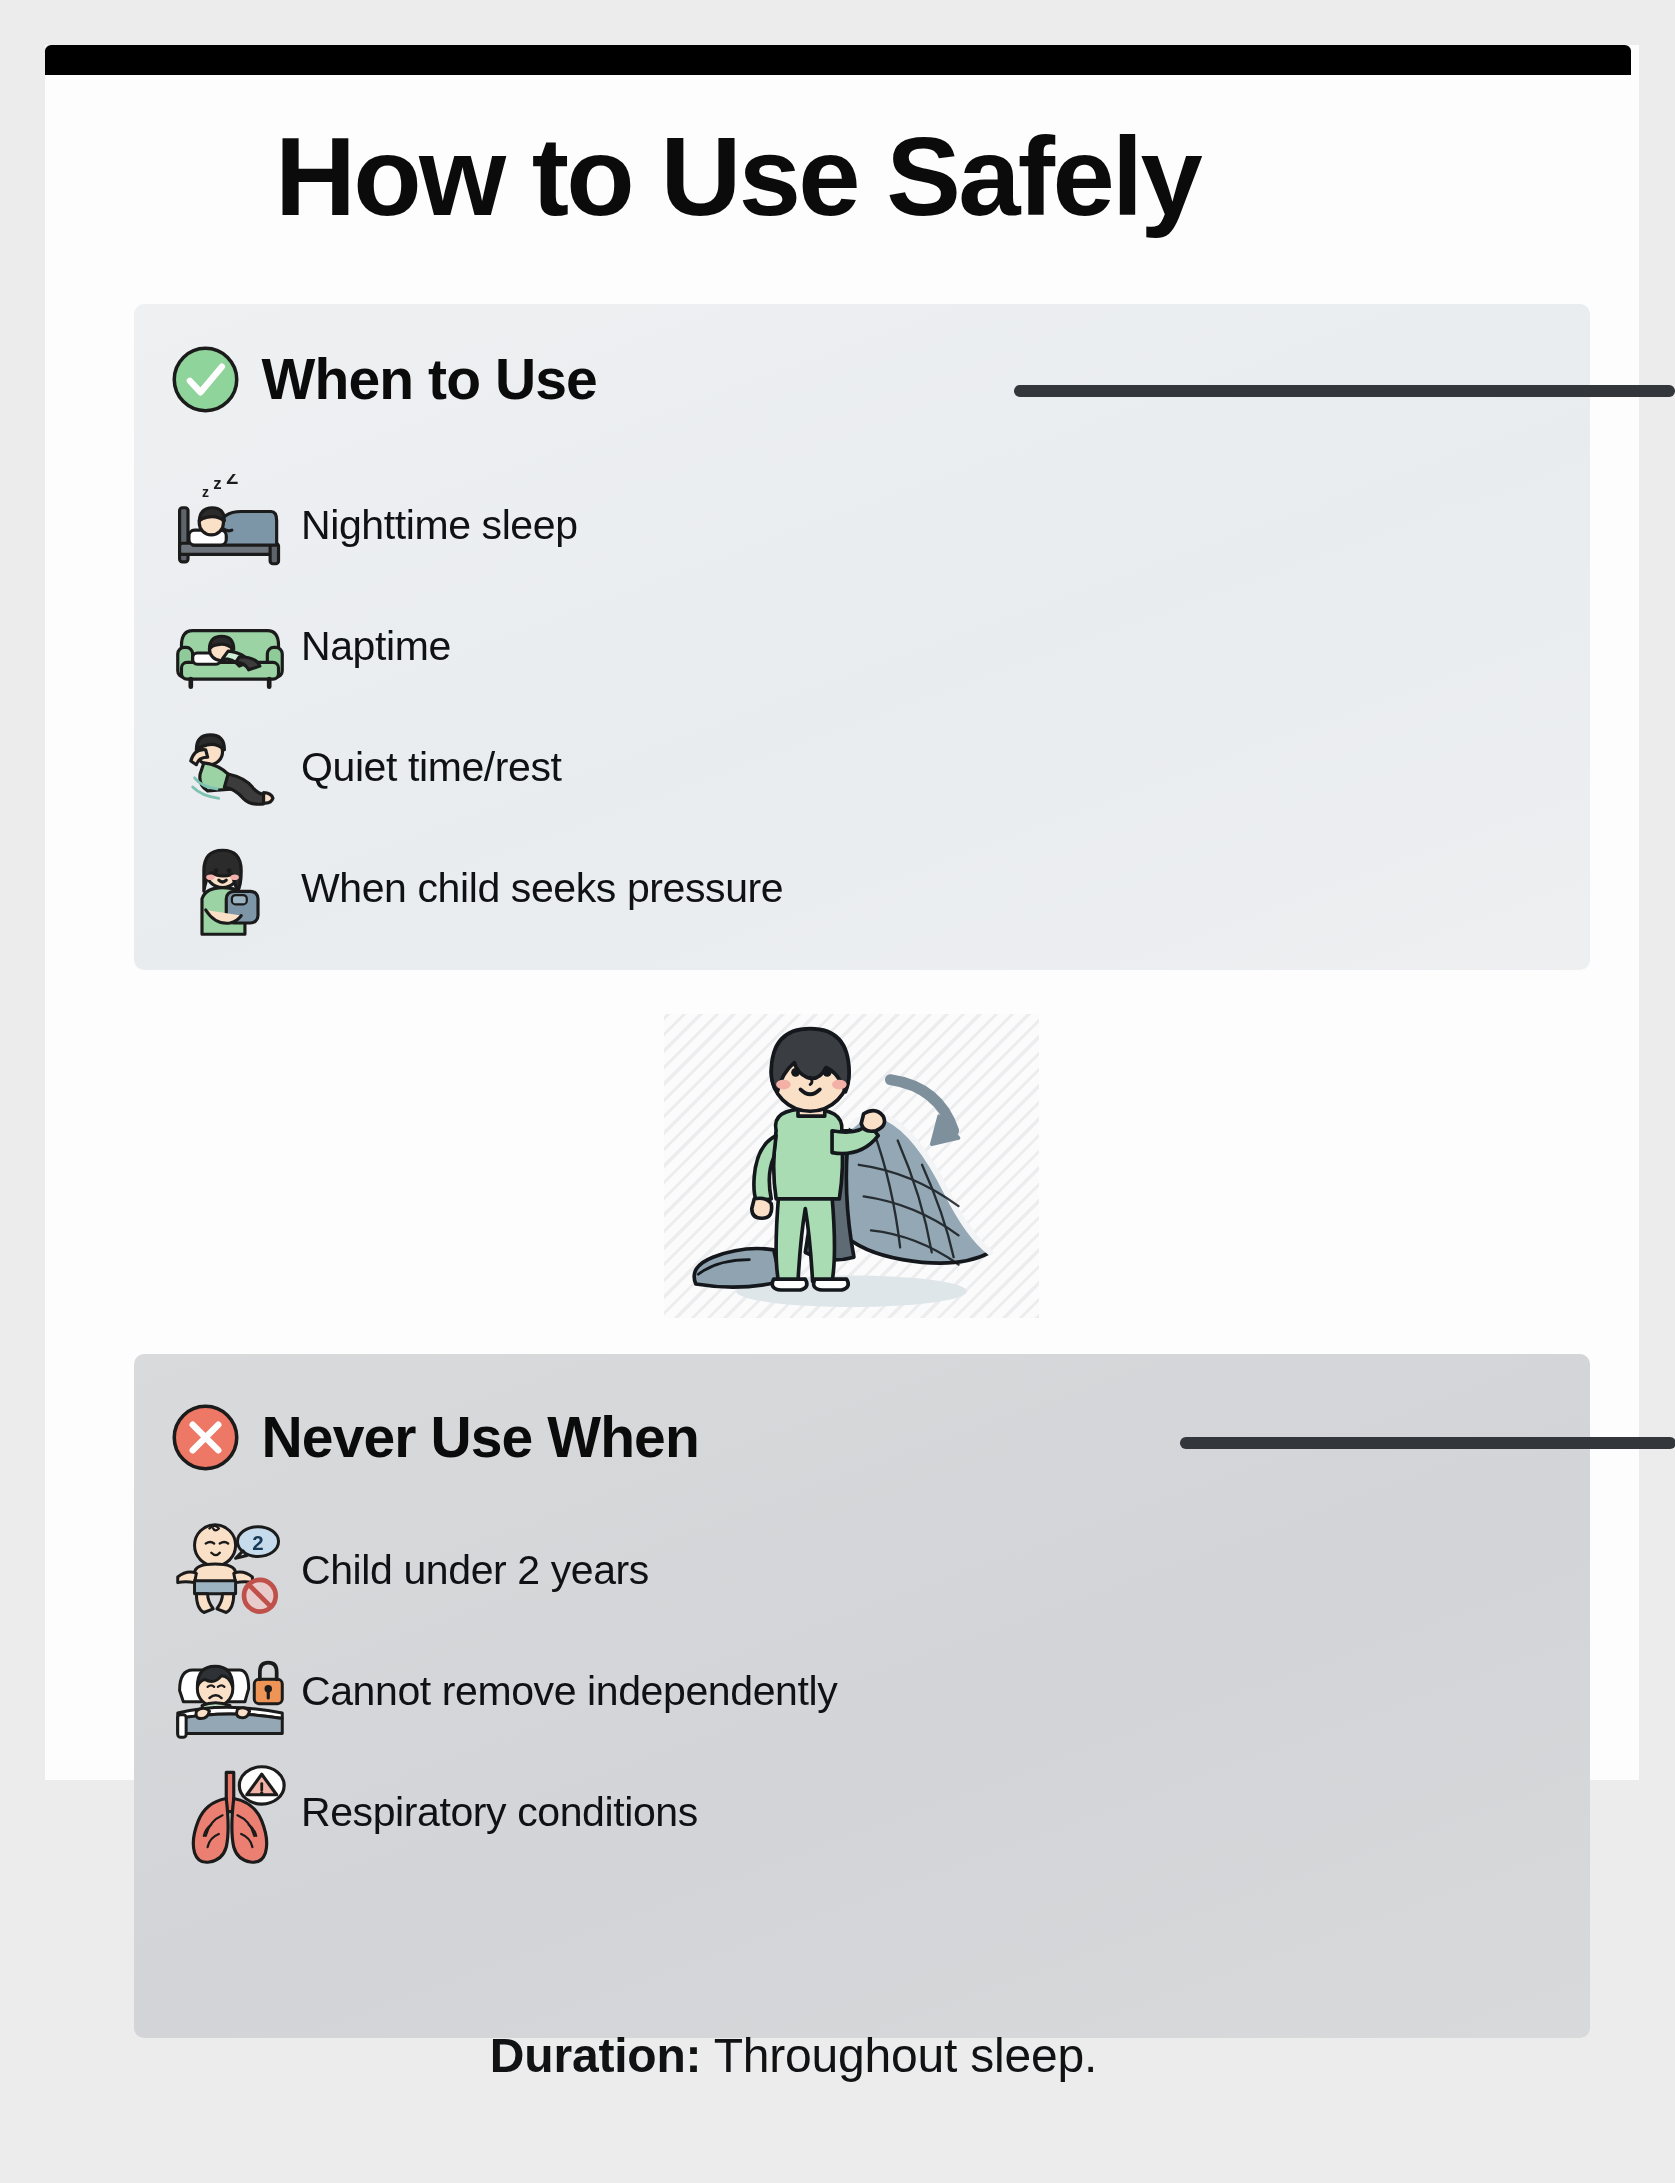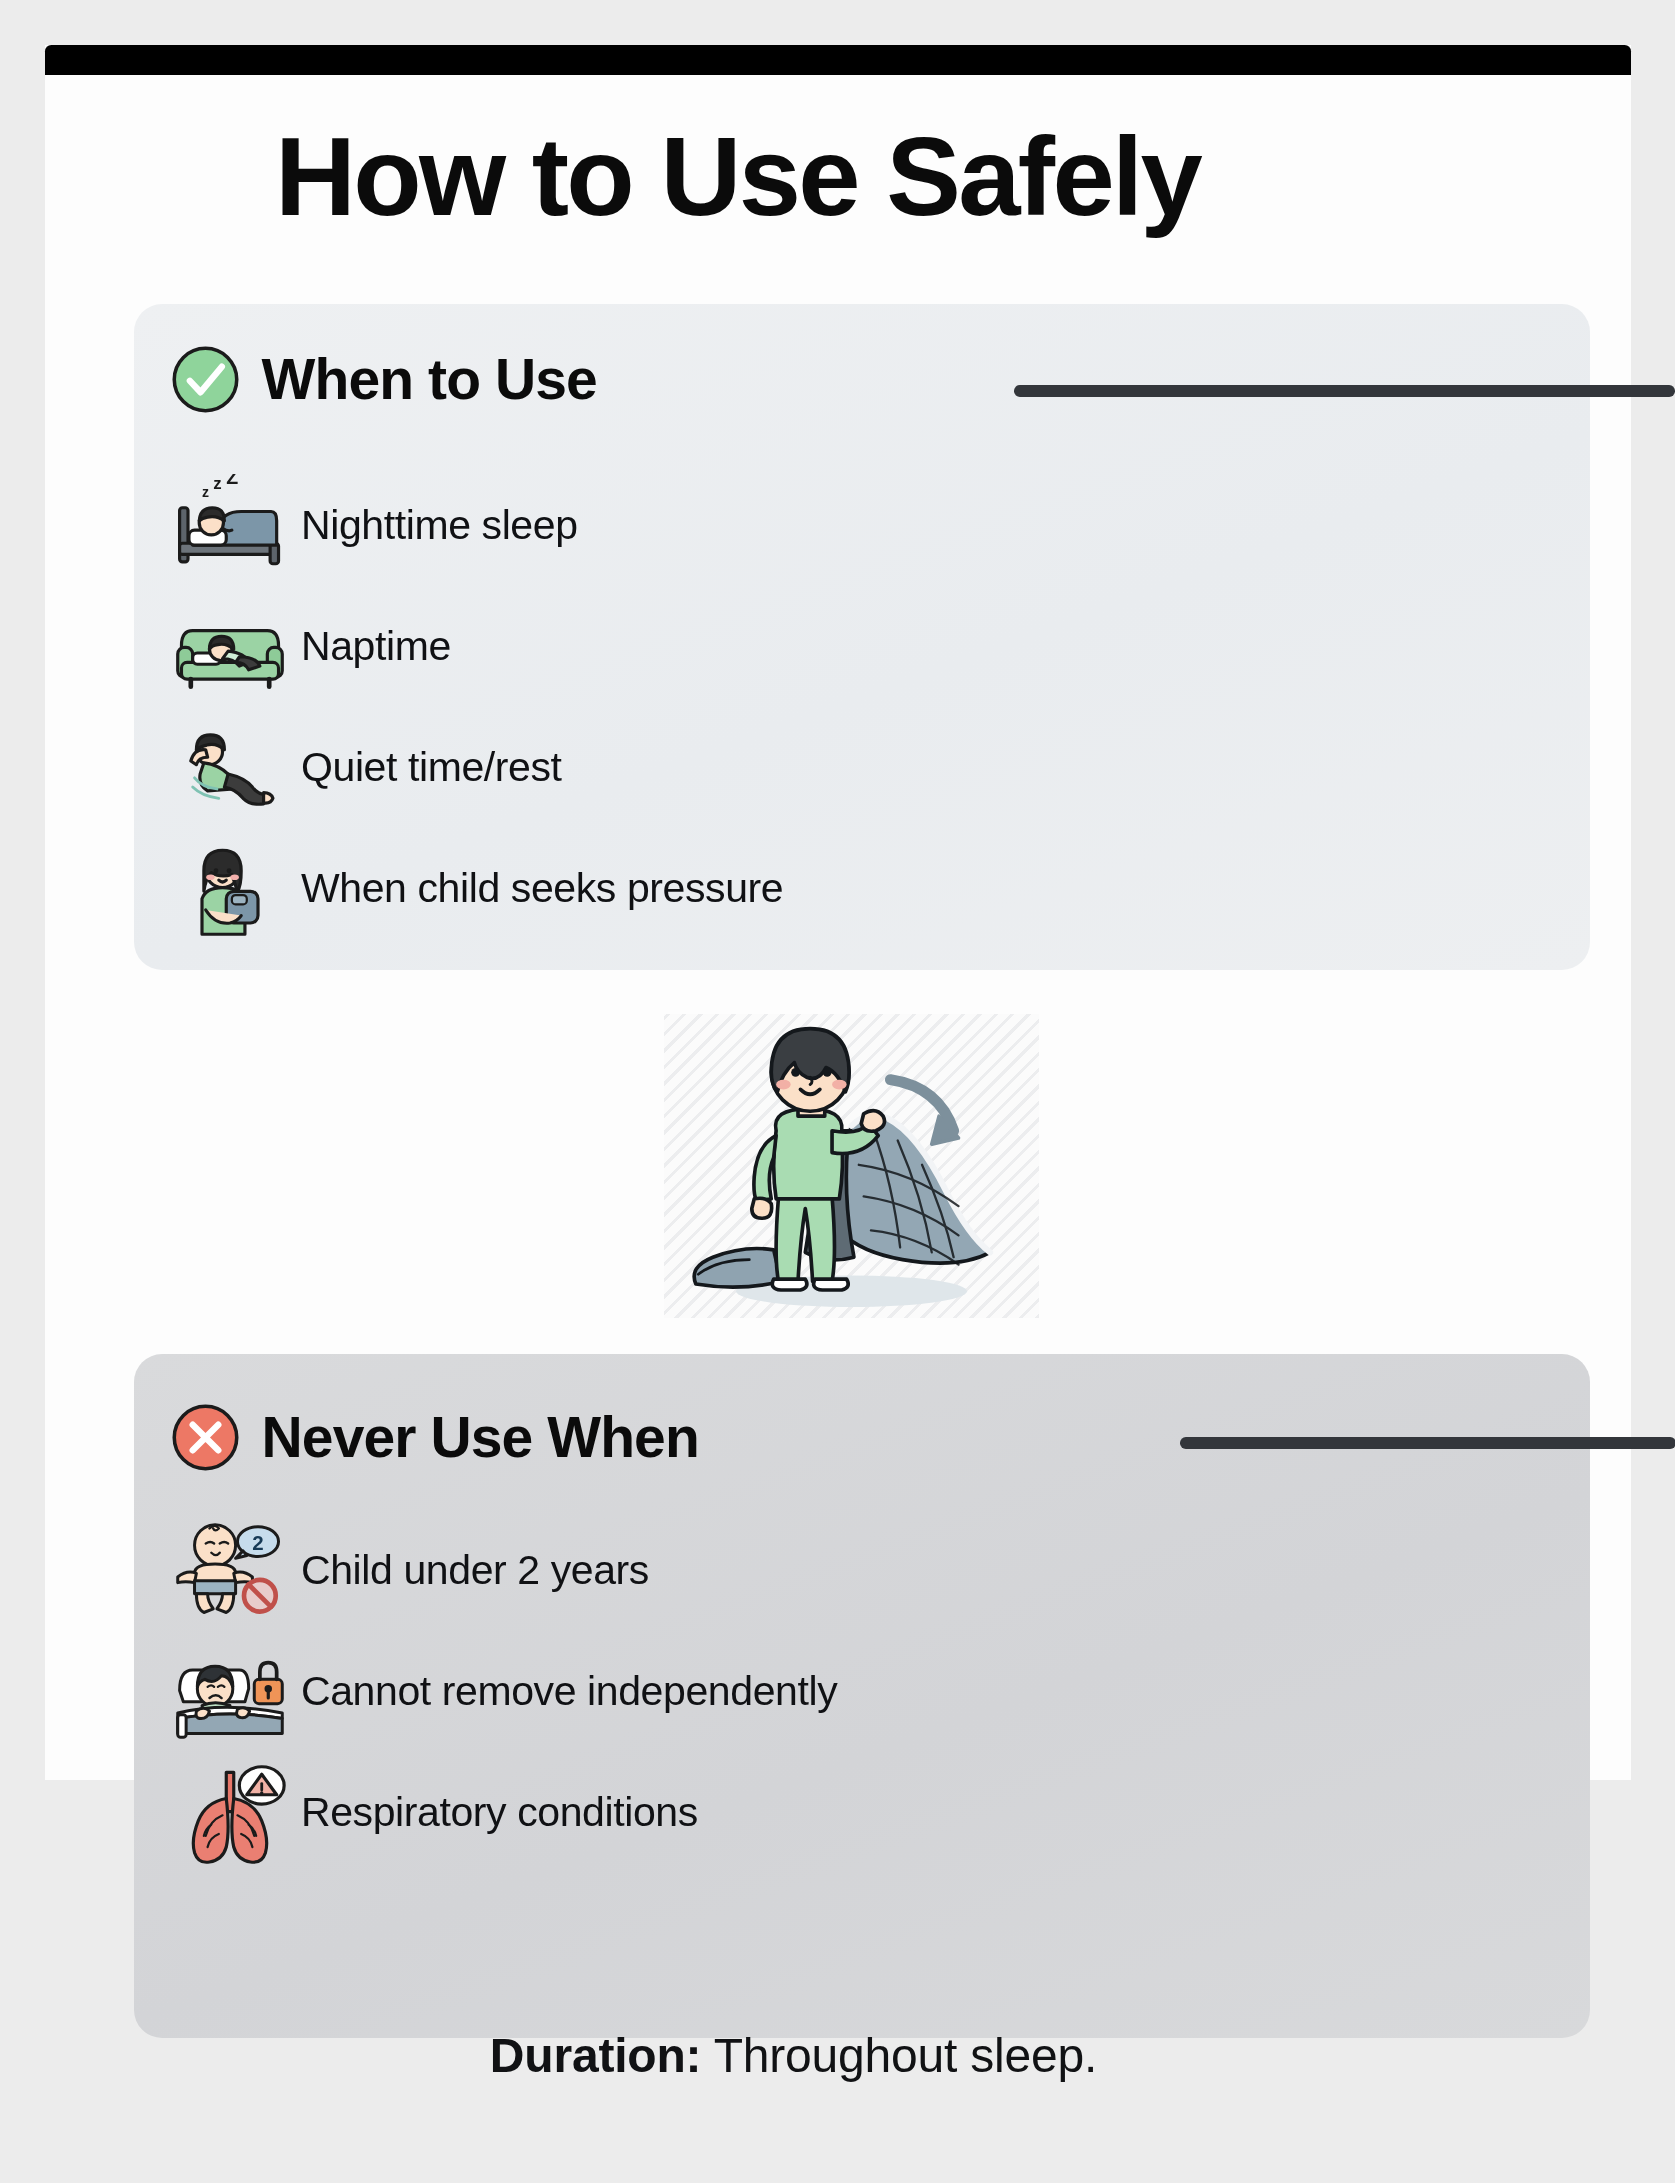--- a/index.html
+++ b/index.html
@@ -8,20 +8,21 @@
     background:#ececec;
     font-family:"Liberation Sans", sans-serif;
     overflow:hidden;
   }
   .page{
     position:absolute;
     left:45px;top:45px;
     width:1586px;height:1735px;
     background:#fdfdfd;
     overflow:visible;
+    padding-left:8px;
   }
   .topbar{
     position:absolute;left:0;top:0;
     width:1586px;height:29.5px;
     background:#000000;
     border-radius:6.3px 6.3px 0 0;
   }
   .title{
     position:absolute;left:0;top:76px;
     width:1385px;
@@ -29,21 +30,21 @@
     font-size:112px;
     font-weight:700;
     letter-spacing:-2.7px;
     color:#0b0b0b;
     line-height:1;
   }
 
   
   .card{
     position:absolute;
-    border-radius:28px;
+    border-radius:10px;
   }
   .card-when{
     left:89px;top:259px;
     width:1456px;height:666px;
     background:linear-gradient(160deg,#eef0f2 0%,#e9ecef 55%,#edeff1 100%);
   }
   .card-never{
     left:89px;top:1309px;
     width:1456px;height:684px;
     background:linear-gradient(160deg,#d9dadc 0%,#d3d4d7 55%,#d8d9db 100%);

